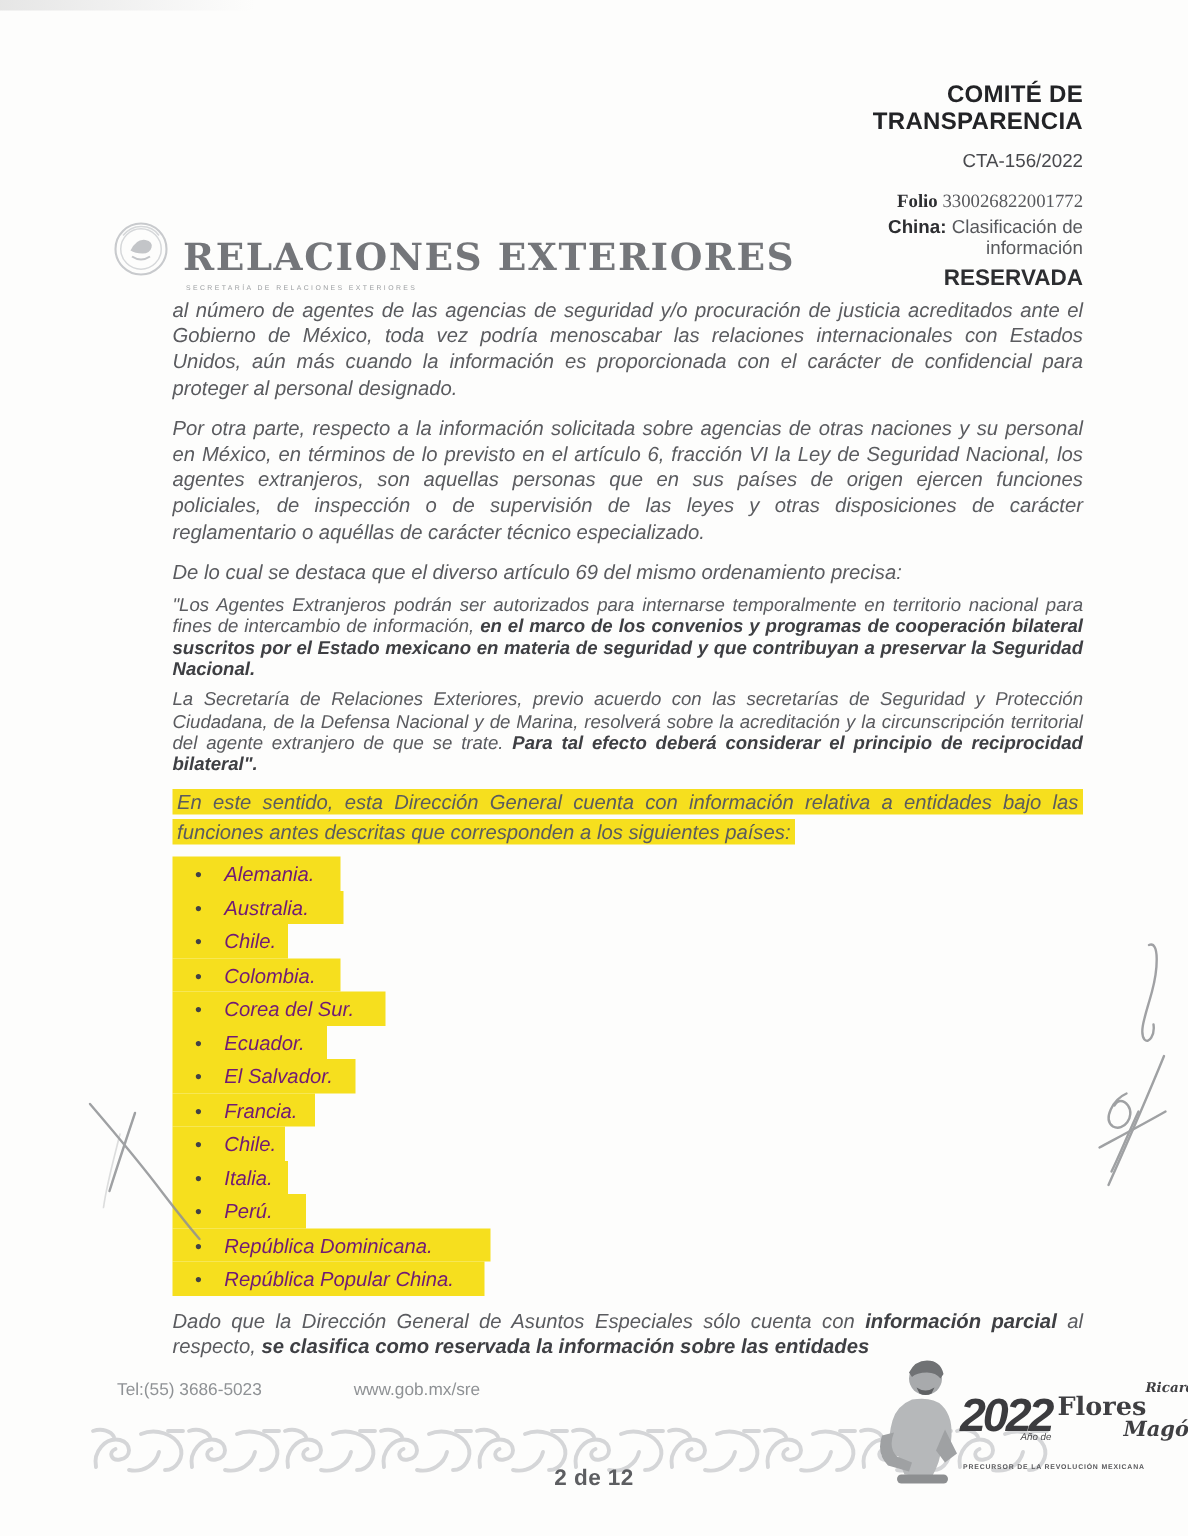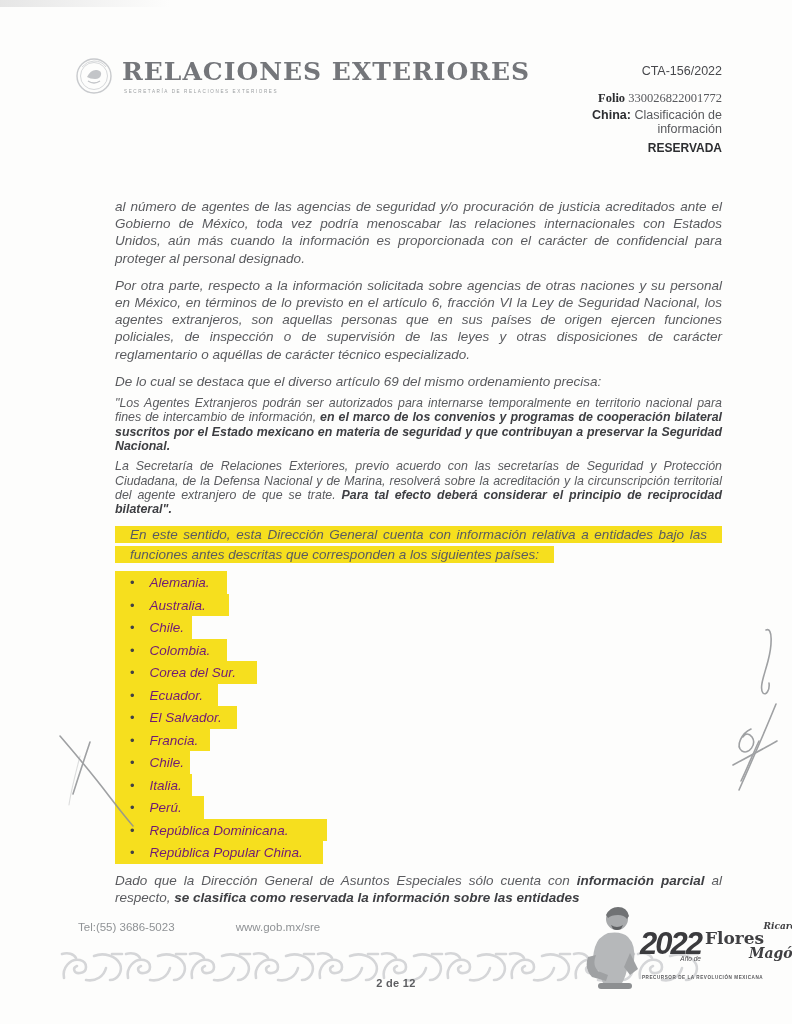--- a/index.html
+++ b/index.html
@@ -7,64 +7,64 @@
   .page {
     position:relative; width:792px; height:1024px; margin:0 auto;
     background:#fdfdfc; overflow:hidden;
     font-family:"Liberation Sans", sans-serif; color:#57585c;
   }
   .scan-smudge { position:absolute; top:0; left:0; width:170px; height:7px;
     background:linear-gradient(90deg,#d9d9d9,#efefef 60%,rgba(255,255,255,0)); opacity:.65; }
 
   
   .header { position:absolute; top:55px; left:74px; right:70px; display:flex; justify-content:space-between; }
-  .brand { display:flex; align-items:flex-start; gap:8px; }
+  .brand { display:flex; align-items:flex-end; gap:8px; }
   .brand-text { padding-top:2px; }
   .wordmark { font-family:"DejaVu Serif", serif; font-size:25px; letter-spacing:1px;
     color:#74767a; font-weight:600; white-space:nowrap; }
   .brand-sub { font-size:4.6px; letter-spacing:1.6px; color:#9b9ea1; margin-top:3px; margin-left:2px; }
   .doc-meta { text-align:right; color:#4b4c4f; }
   .committee { font-size:16px; font-weight:bold; color:#222326; letter-spacing:.2px; }
   .reference { font-size:12.5px; margin-top:9px; color:#48494d; }
   .meta-line { font-size:12.5px; color:#57585c; }
   .folio-line { margin-top:13px;font-family:Liberation Serif, serif; }
   .asunto-line { margin-top:2px; }
   .meta-line b { color:#2d2e31; }
-  .reservada { font-size:12px; font-weight:bold; color:#2d2e31; margin-top:5px; }
+  .reservada { font-size:15px; font-weight:bold; color:#2d2e31; margin-top:5px; }
 
   
   .doc-body { position:absolute; top:198px; left:115px; width:607px; }
   .doc-body p { font-style:italic; font-size:13.5px; line-height:17.2px;
     text-align:justify; margin-bottom:10px; color:#5a5b5f; }
   .doc-body p b { color:#3e3f43; }
   p.single { margin-bottom:6px; }
   p.quote { font-size:12.4px; line-height:14.3px; margin-bottom:6px; }
   p.quote.q2 { margin-bottom:9px; }
   .hl-p { margin-bottom:6px !important; line-height:20px !important; }
-  .hl { background:#F6DF1E; padding:1px 15px; -webkit-box-decoration-break:clone; box-decoration-break:clone; }
+  .hl { background:#F6DF1E; padding:1px 3px; -webkit-box-decoration-break:clone; box-decoration-break:clone; }
 
   ul.countries { list-style:none; margin-bottom:8px; }
   ul.countries li { height:22.5px; display:flex; align-items:center; gap:15px;
     background:#F6DF1E; padding-left:15px; }
   ul.countries .dot { color:#424246; font-size:13px; line-height:1; }
   ul.countries .country { font-style:italic; font-size:13.5px; color:#701a75; white-space:nowrap; }
 
   .closing { margin-top:2px; }
 
   
   .ink { position:absolute; top:0; left:0; width:792px; height:1024px; pointer-events:none; }
 
   
   .footer-address { position:absolute; left:78px; top:920px; font-size:11.5px;
     color:#8f9295; line-height:15px; }
   .footer-contact span { margin-right:0; }
   .footer-web { margin-left:58px; }
   .greca-band { position:absolute; left:60px; top:950px; }
   .page-number { position:absolute; left:0; top:977px; width:792px; text-align:center;
-    font-size:11px; color:#5d5e61; font-weight:bold; letter-spacing:.3px; }
+    font-size:15px; color:#5d5e61; font-weight:bold; letter-spacing:.3px; }
 
   .year-logo { position:absolute; right:26px; top:903px; width:180px; height:92px; }
   .yl-row { position:absolute; left:54px; top:26px; display:flex; align-items:flex-start; }
   .yl-2022 { font-size:31px; font-weight:bold; font-style:italic; color:#3b3b3e;
     letter-spacing:-2px; line-height:30px; }
   .yl-anode { font-size:6.5px; font-style:italic; color:#4a4a4d; text-align:right; margin-top:-4px; }
   .yl-name { margin-left:4px; margin-top:-8px; font-family:"DejaVu Serif", serif; color:#3f3f42; }
   .yl-ricardo { font-size:9px; font-weight:bold; font-style:italic; text-align:right; }
   .yl-flores { font-size:17px; font-weight:bold; line-height:15px; }
   .yl-magon { font-size:14px; font-weight:bold; font-style:italic; line-height:15px;margin-left:44px; }
@@ -88,20 +88,21 @@
           <path d="M14 26 q6 4 12 0" stroke="#c3c5c8" stroke-width="1.4" fill="none"></path>
           <path d="M8 12 q5 -6 12 -6 q8 0 12 6" stroke="#d6d8da" stroke-width="1" fill="none"></path>
         </svg>
       </span>
       <div class="brand-text">
         <div class="wordmark">RELACIONES EXTERIORES</div>
         <div class="brand-sub">SECRETARÍA DE RELACIONES EXTERIORES</div>
       </div>
     </div>
     <div class="doc-meta">
+      <div class="committee">COMITÉ DE TRANSPARENCIA</div>
       <div class="reference">CTA-156/2022</div>
       <div class="meta-line folio-line">
         <b>Folio</b>
         <span>330026822001772</span>
       </div>
       <div class="meta-line asunto-line">
         <b>China:</b>
         <span>Clasificación de información</span>
       </div>
       <div class="reservada">RESERVADA</div>

